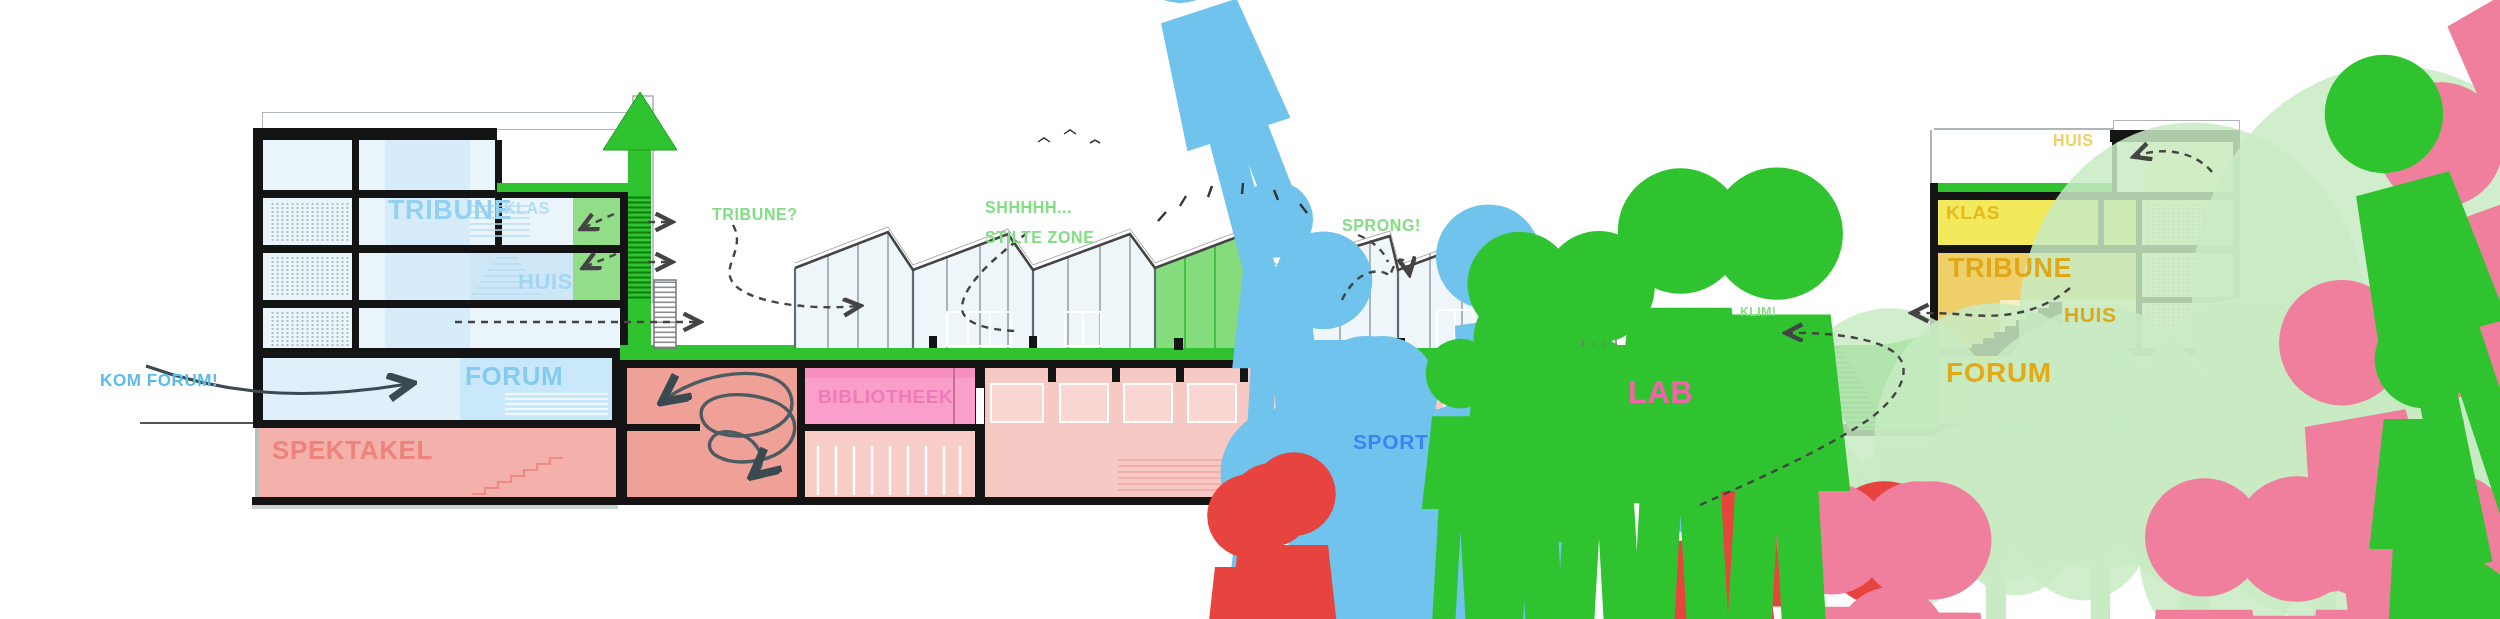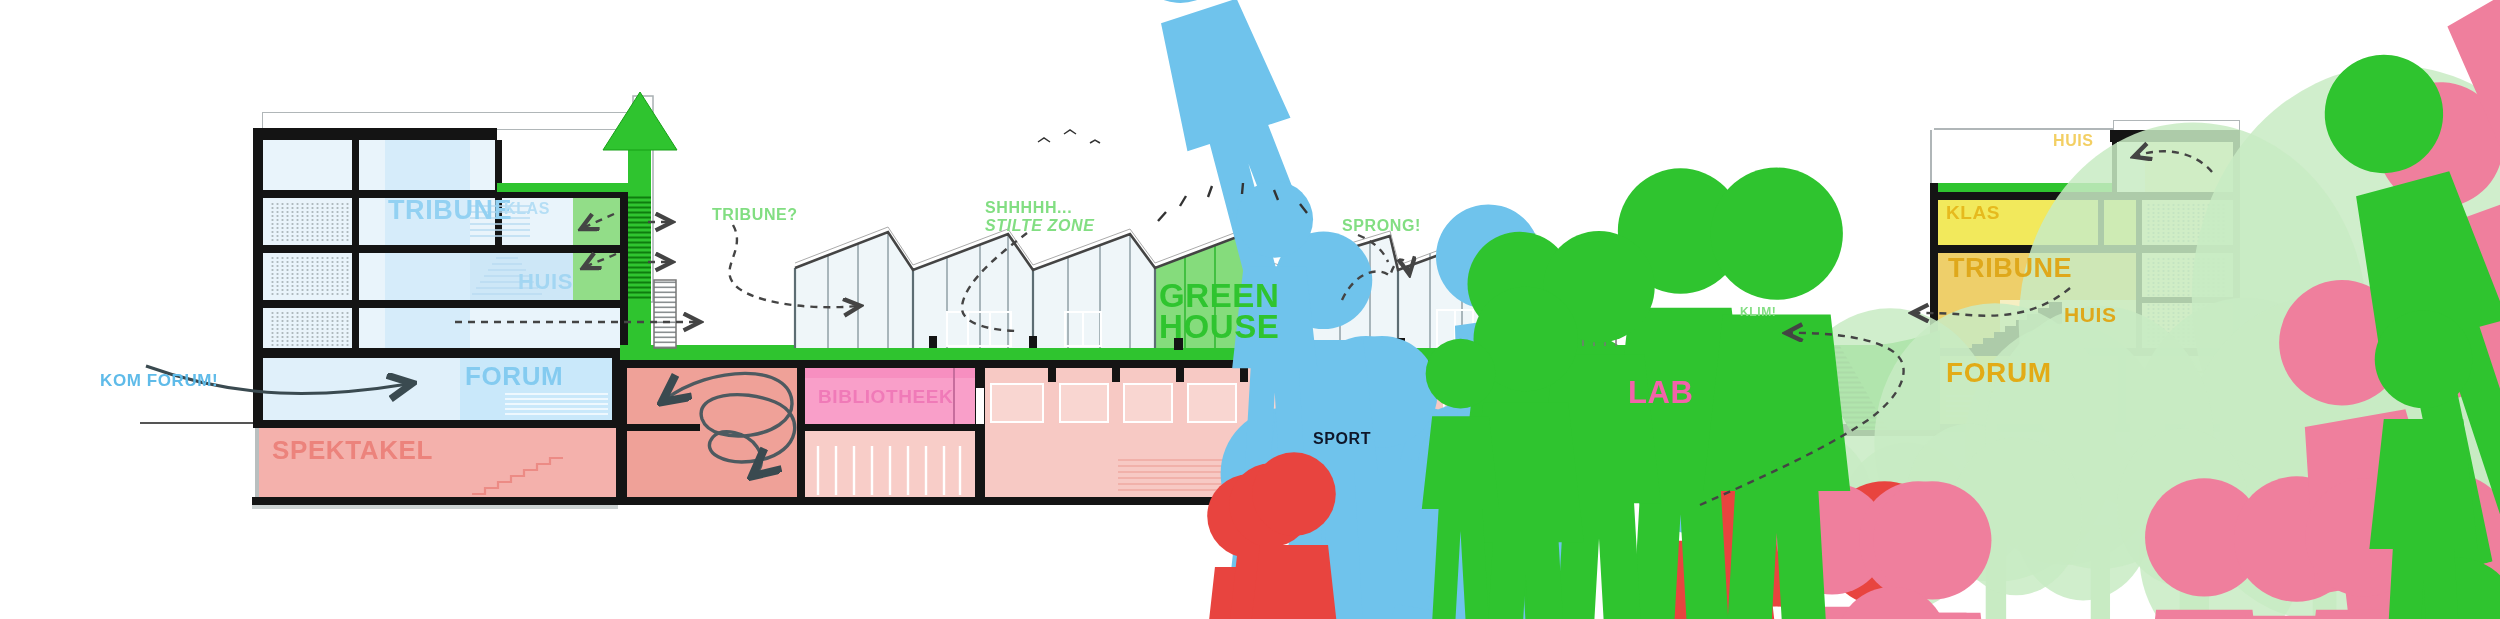--- a/index.html
+++ b/index.html
@@ -374,31 +374,27 @@
 
   <div class="lbl" style="left:388px;top:197px;font-size:27px;color:#93d1f2;">TRIBUNE</div>
   <div class="lbl" style="left:504px;top:201px;font-size:16px;color:#b5def5;">KLAS</div>
   <div class="lbl" style="left:518px;top:271px;font-size:22px;color:#a3d6f2;">HUIS</div>
   <div class="lbl" style="left:465px;top:363px;font-size:26px;color:#84cbf0;">FORUM</div>
   <div class="lbl" style="left:272px;top:437px;font-size:26px;color:#ec837c;">SPEKTAKEL</div>
 
   <div class="lbl" style="left:712px;top:207px;font-size:16px;color:#82de82;">TRIBUNE?</div>
   <div class="lbl" style="left:985px;top:200px;font-size:16px;color:#82de82;font-weight:bold;">
     <div>SHHHHH...</div>
-    <div style="margin-top:2px;font-style:italic;">STILTE ZONE</div>
-  </div>
-  <div class="lbl" style="left:1159px;top:280px;font-size:33px;color:#2fc42f;line-height:0.95;">
-    <div>GREEN</div>
-    <div>HOUSE</div>
+    <div style="margin-top:14px;">STILTE ZONE</div>
   </div>
   <div class="lbl" style="left:1342px;top:218px;font-size:16px;color:#82de82;">SPRONG!</div>
   <div class="lbl" style="left:1740px;top:306px;font-size:12px;color:#82de82;">KLIM!</div>
 
   <div class="lbl" style="left:818px;top:387px;font-size:19px;color:#f07ab8;">BIBLIOTHEEK</div>
-  <div class="lbl" style="left:1313px;top:431px;font-size:16px;color:#0f172a;">SPORT</div>
+  <div class="lbl" style="left:1353px;top:431px;font-size:21px;color:#3b82f6;">SPORT</div>
   <div class="lbl" style="left:1628px;top:377px;font-size:31px;color:#f362aa;">LAB</div>
 
   <div class="lbl" style="left:2053px;top:133px;font-size:16px;color:#f3cf63;">HUIS</div>
   <div class="lbl" style="left:1946px;top:203px;font-size:19px;color:#e6ba1e;">KLAS</div>
   <div class="lbl" style="left:1948px;top:255px;font-size:27px;color:#dfa81b;">TRIBUNE</div>
   <div class="lbl" style="left:2064px;top:304px;font-size:21px;color:#dfa81b;">HUIS</div>
   <div class="lbl" style="left:1946px;top:359px;font-size:28px;color:#e2ab16;">FORUM</div>
 </div>
 
 </body></html>

